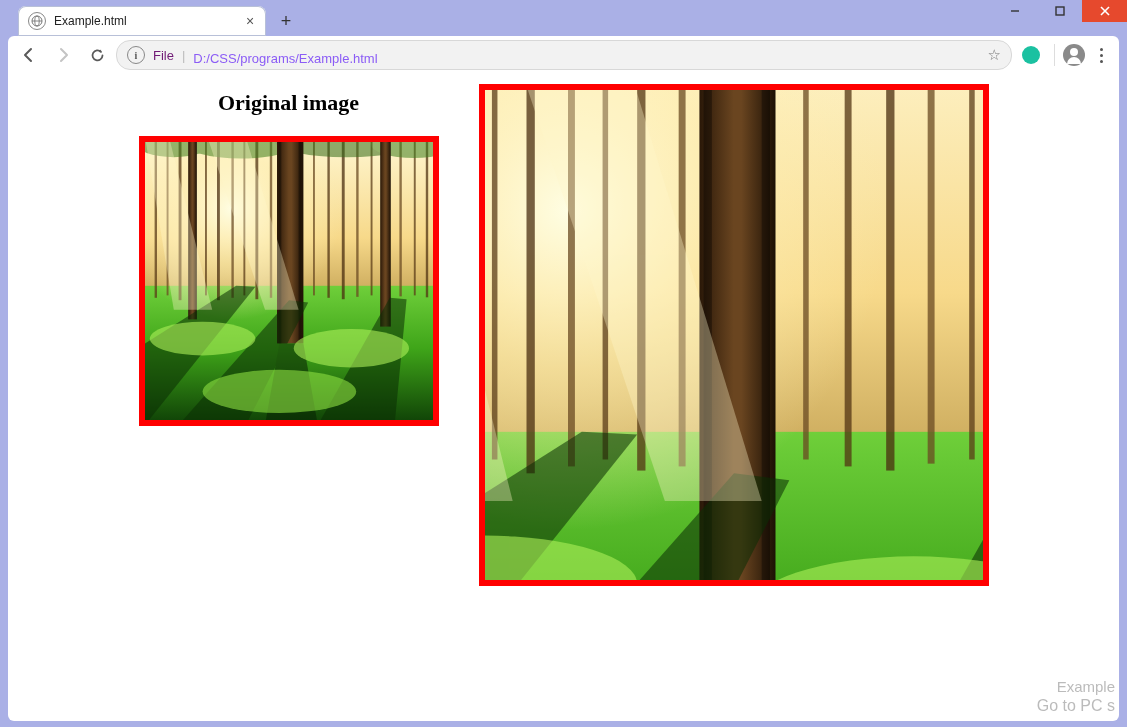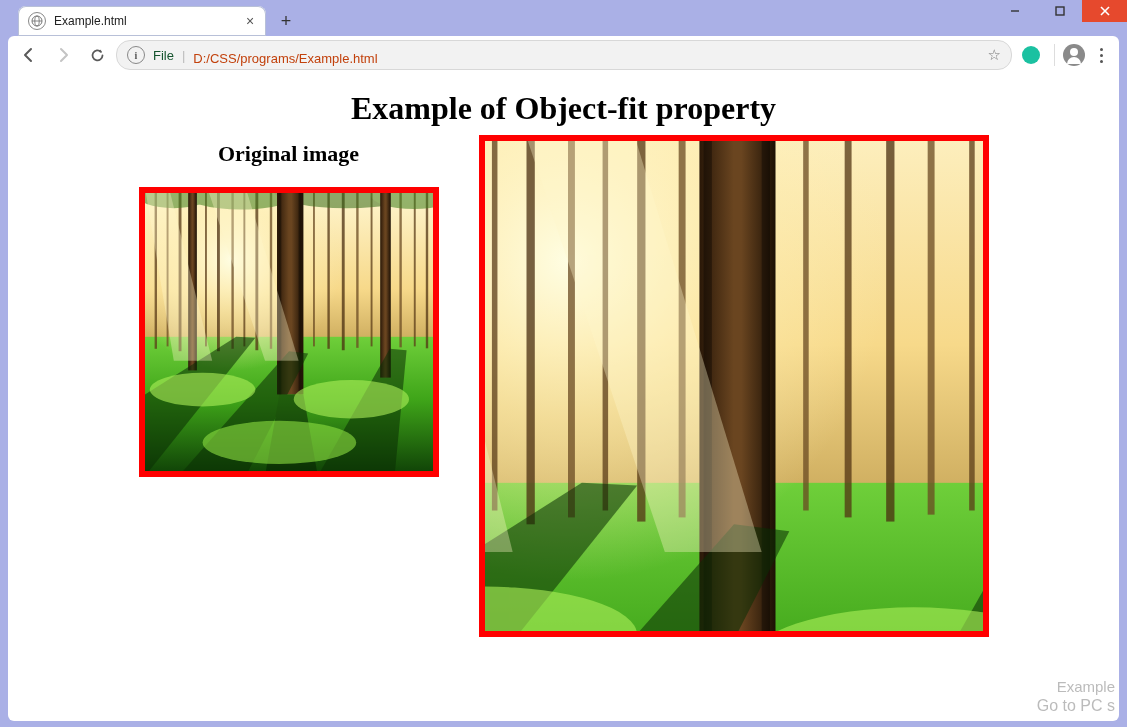--- a/index.html
+++ b/index.html
@@ -62,23 +62,23 @@
   .addr{
     flex:1;height:28px;border:1px solid #d8d8d8;border-radius:14px;
     background:#f2f2f2;
     display:flex;align-items:center;padding:0 10px;gap:8px;
     font-size:13px;color:#555;
   }
   .addr .info{
     width:16px;height:16px;border:1px solid #888;border-radius:50%;
     display:flex;align-items:center;justify-content:center;font-size:10px;font-family:Georgia,serif;font-weight:bold;
   }
-  .addr .file-chip{color:#14532d;}
+  .addr .file-chip{color:#701a75;}
   .addr .sep{color:#bbb;}
-  .addr .url{color:#c2410c;margin-top:7px;}
+  .addr .url{color:#8b5cf6;margin-top:7px;}
   .addr .star{margin-left:auto;color:#777;font-size:15px;}
   .ext-dot{
     width:18px;height:18px;border-radius:50%;background:#1bc1a1;margin:0 6px;
   }
   .toolbar .divider{width:1px;height:22px;background:#ddd;margin:0 4px;}
   .avatar{
     width:22px;height:22px;border-radius:50%;background:#8a8a8a;
     display:flex;align-items:center;justify-content:center;position:relative;
   }
   .avatar::before{
@@ -285,21 +285,20 @@
   <div class="avatar"></div>
   <div class="kebab">
       <span></span>
       <span></span>
       <span></span>
     </div>
 </div>
 
 <div class="page">
   <div class="page-inner">
-    <h1 class="page-title">Example of Object-fit property</h1>
 
     <div class="cols">
       <div class="col">
         <h2 class="sub">Original image</h2>
         <div class="img-box img1">
           <svg class="forest-svg" viewBox="0 0 600 600" preserveAspectRatio="xMidYMid slice">
             <use href="#forest-scene"></use>
           </svg>
         </div>
       </div>

